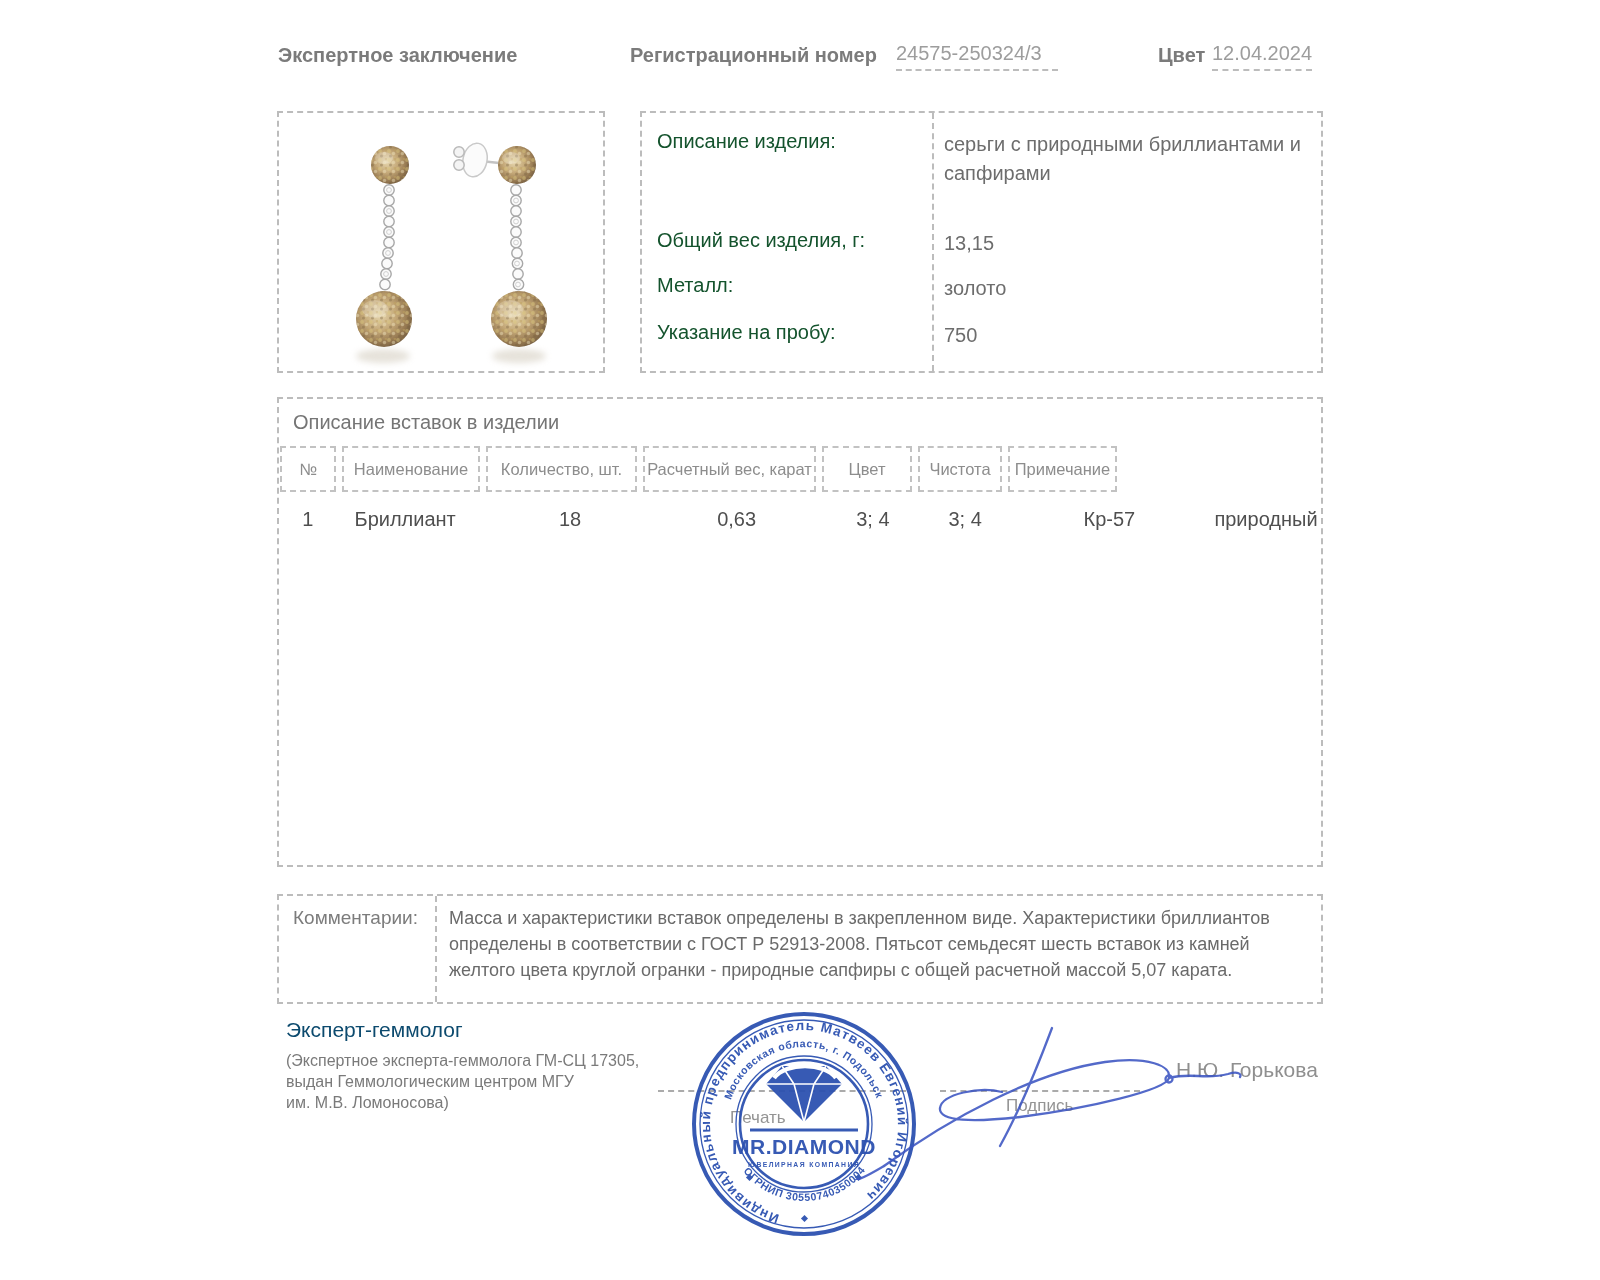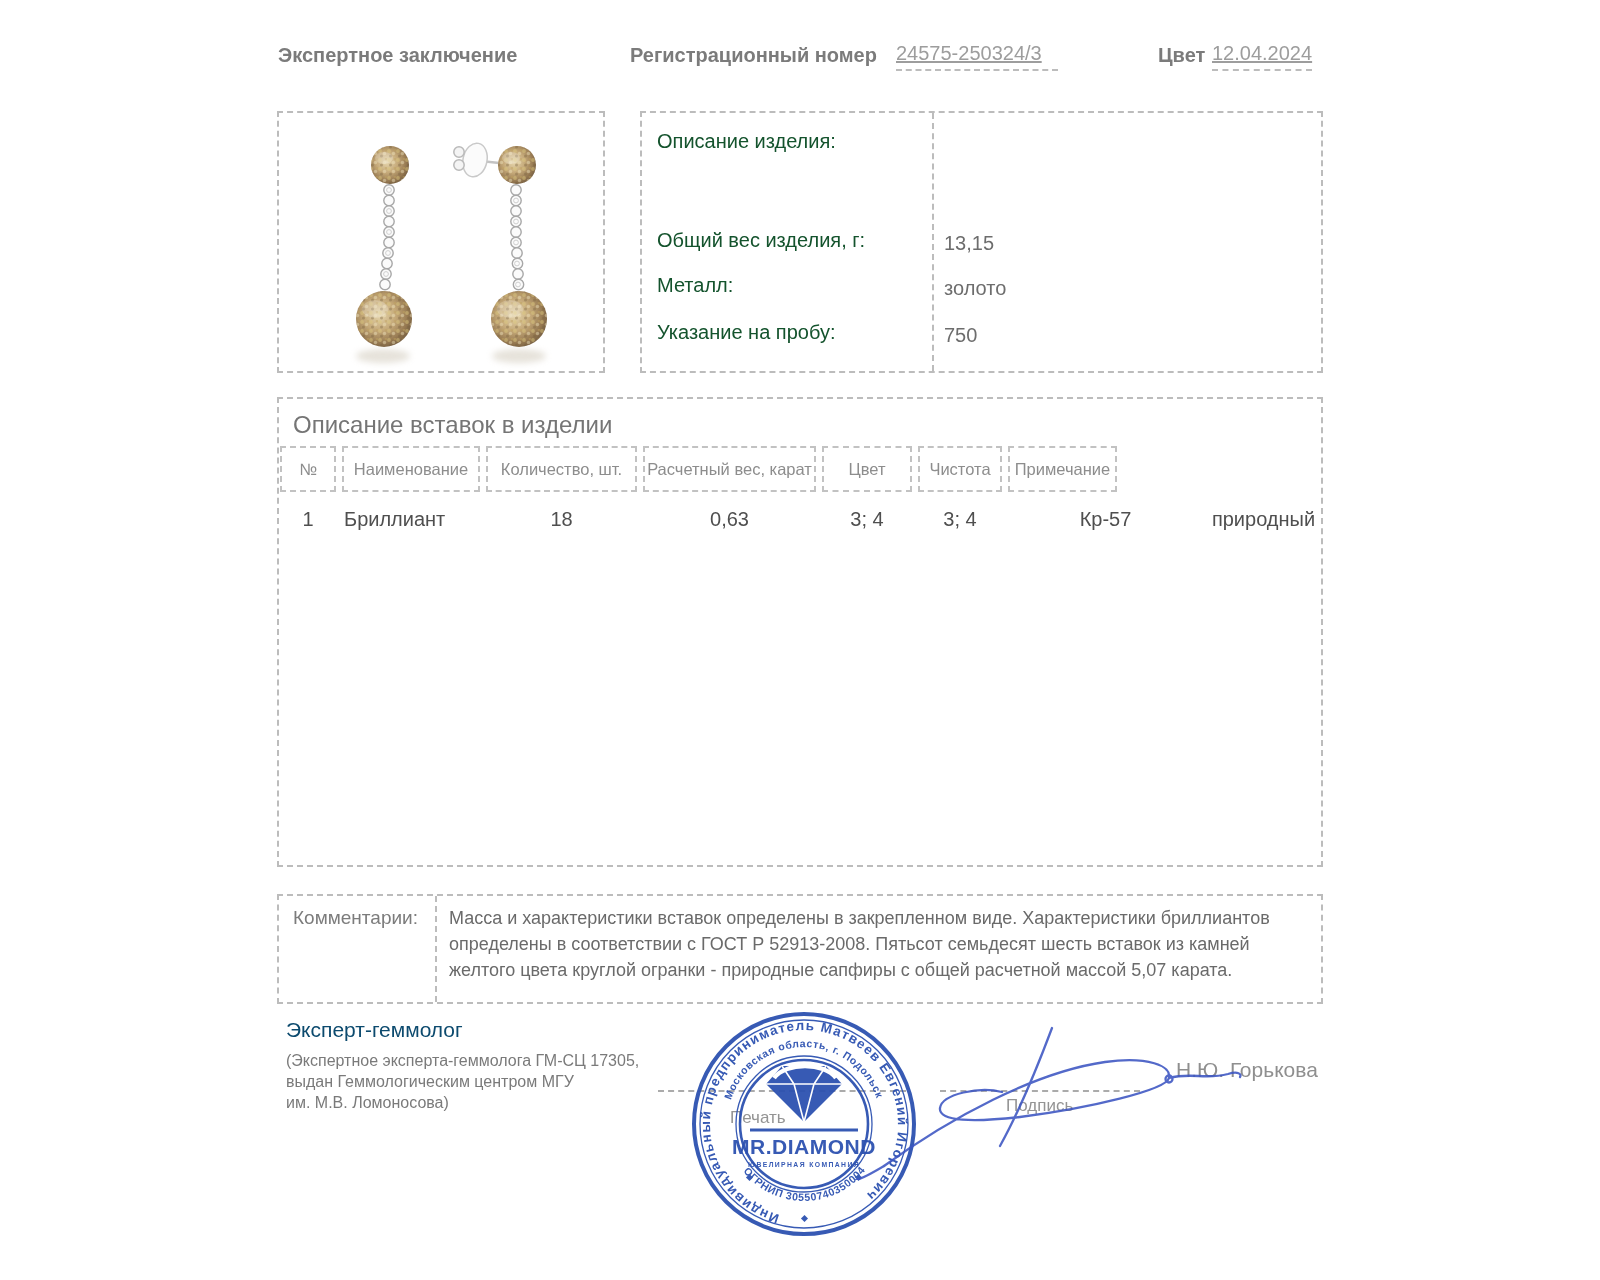--- a/index.html
+++ b/index.html
@@ -1,32 +1,32 @@
 <!DOCTYPE html>
 <html><head>
 <meta charset="utf-8">
 <style>
   html,body{margin:0;padding:0;background:#ffffff;}
   .page{position:relative;width:1556px;height:1280px;background:#ffffff;overflow:hidden;
         font-family:"Liberation Sans",sans-serif;color:#6f6f6f;}
   .abs{position:absolute;}
   .dash-box{border:2px dashed #bcbcbc;}
-  .dash-u{border-bottom:2px dashed #bcbcbc;text-decoration:underline;}
+  .dash-u{border-bottom:2px dashed #bcbcbc;}
   .hdr-label{font-size:20px;font-weight:bold;color:#7b7b7b;}
   .hdr-value{font-size:20px;color:#9d9d9d;padding-bottom:4px;}
   .desc-label{font-size:20px;color:#14532d;}
   .desc-value{font-size:20px;color:#6d6d6d;line-height:29px;}
-  .tbl-title{font-size:24px;color:#757575;text-align:right;}
+  .tbl-title{font-size:20px;color:#757575;text-align:right;}
   .hcell{border:2px dashed #c2c2c2;display:flex;align-items:center;justify-content:center;
          color:#8d8d8d;font-size:16.5px;box-sizing:border-box;height:46px;}
   .dcell{display:flex;align-items:center;justify-content:center;color:#4f4f4f;font-size:20px;height:40px;box-sizing:border-box;}
   .row-flex{display:flex;gap:6px;}
   .w1{width:56px}.w2{width:138px}.w3{width:151px}.w4{width:173px}
   .w5{width:90px}.w6{width:84px}.w7{width:195px}.w8{width:109px}
-  .left-al{justify-content:flex-start;padding-left:2px;}
+  .left-al{justify-content:flex-start;padding-left:2px;margin-left:11px;}
   .comment-text{font-size:18px;line-height:26px;color:#6a6a6a;}
   .foot-big{font-size:21px;color:#0c4a6e;}
   .foot-small{font-size:16px;line-height:21px;color:#7a7a7a;}
   .ph-line{border-bottom:2px dashed #ababab;}
   .ph-label{font-size:17px;color:#949494;}
   .sig-name{font-size:21px;color:#8f8f8f;}
   svg text{font-family:"Liberation Sans",sans-serif;}
 </style>
 </head>
 <body>
@@ -127,20 +127,21 @@
         <circle cx="240" cy="206" r="28" fill="url(#ballGrad)"></circle>
         <circle cx="240" cy="206" r="28" fill="url(#pave)" opacity="0.55"></circle>
         <ellipse cx="231" cy="196" rx="13" ry="9" fill="#ffffff" opacity="0.2"></ellipse>
       </g>
     </svg>
   </div>
 
   <div class="abs dash-box" style="left:640px;top:111px;width:683px;height:262px;box-sizing:border-box;">
     <div class="abs" style="left:290px;top:0;height:100%;border-left:2px dashed #bcbcbc;"></div>
     <div class="abs desc-label" style="left:15px;top:17px;">Описание изделия:</div>
+    <div class="abs desc-value" style="left:302px;top:17px;width:370px;">серьги с природными бриллиантами и сапфирами</div>
     <div class="abs desc-label" style="left:15px;top:116px;">Общий вес изделия, г:</div>
     <div class="abs desc-value" style="left:302px;top:116px;">13,15</div>
     <div class="abs desc-label" style="left:15px;top:161px;">Металл:</div>
     <div class="abs desc-value" style="left:302px;top:161px;">золото</div>
     <div class="abs desc-label" style="left:15px;top:208px;">Указание на пробу:</div>
     <div class="abs desc-value" style="left:302px;top:208px;">750</div>
   </div>
 
   <div class="abs dash-box" style="left:277px;top:397px;width:1046px;height:470px;box-sizing:border-box;">
     <div class="abs tbl-title" style="left:14px;top:12px;">Описание вставок в изделии</div>

